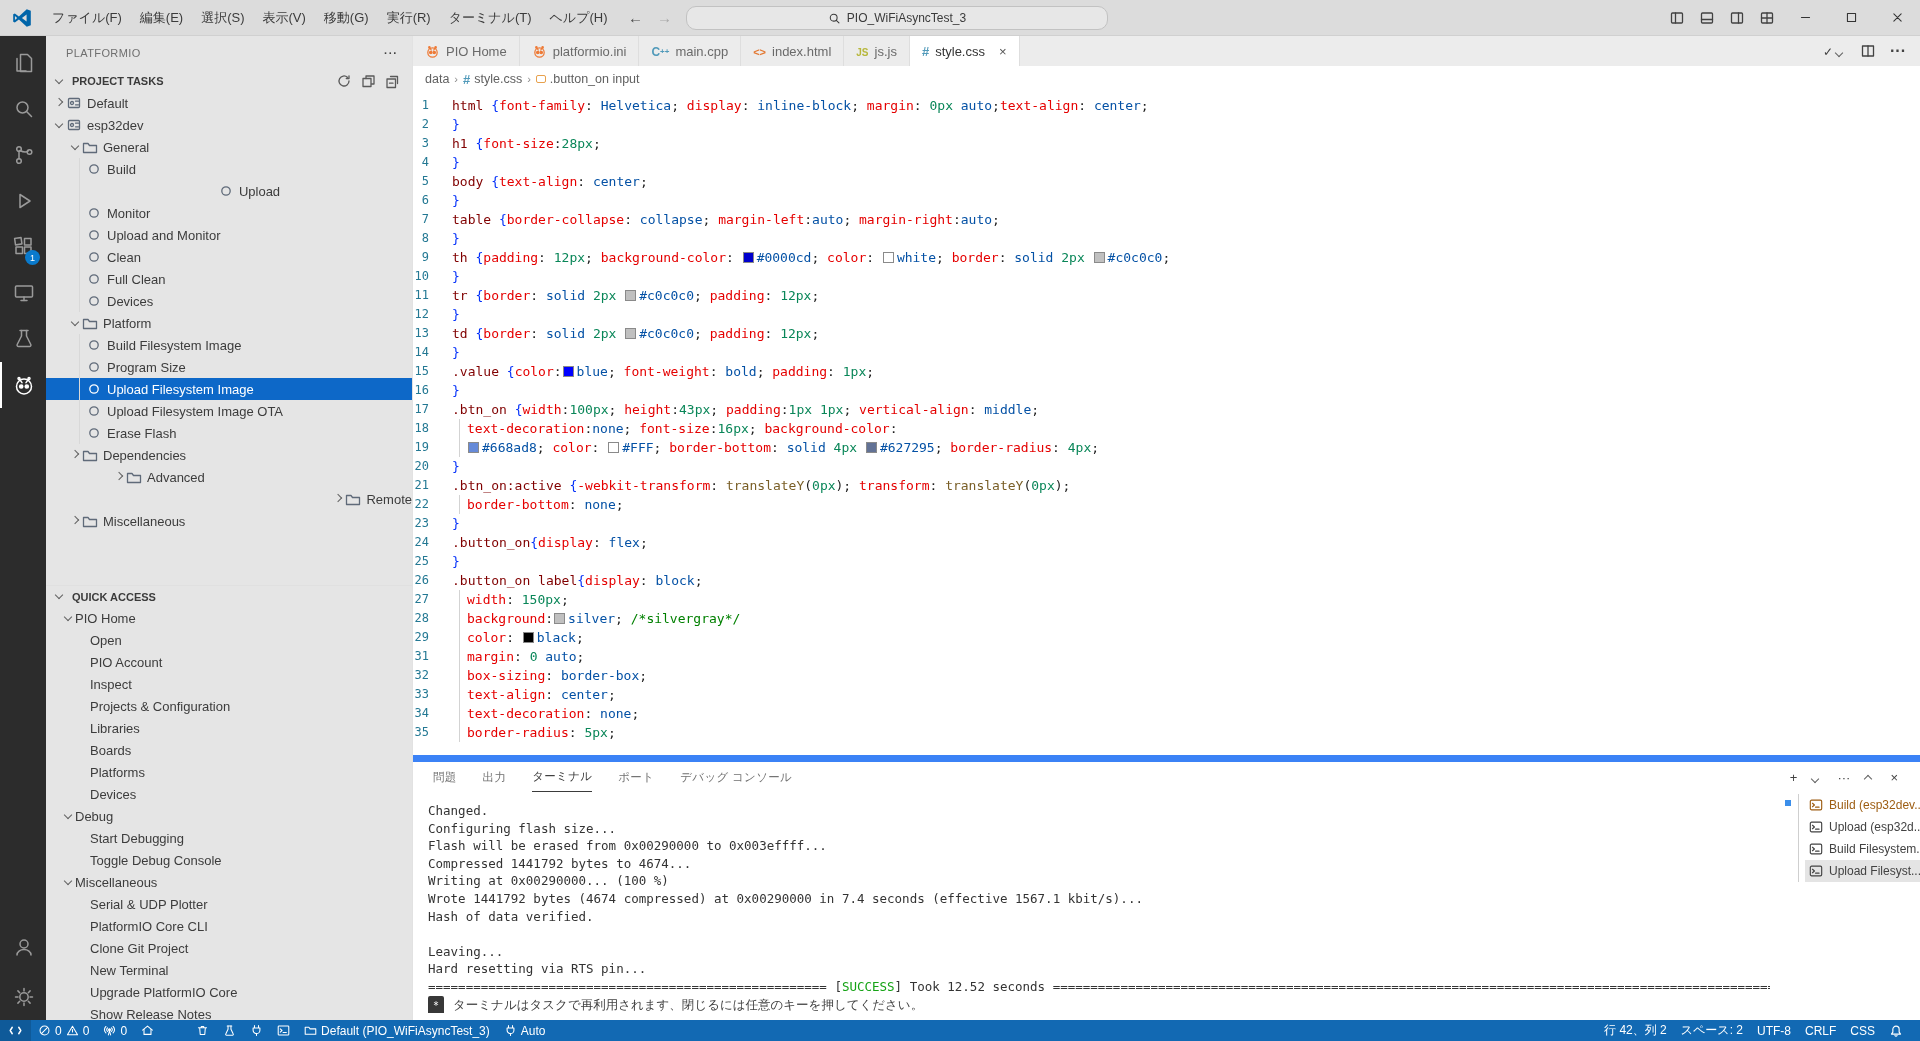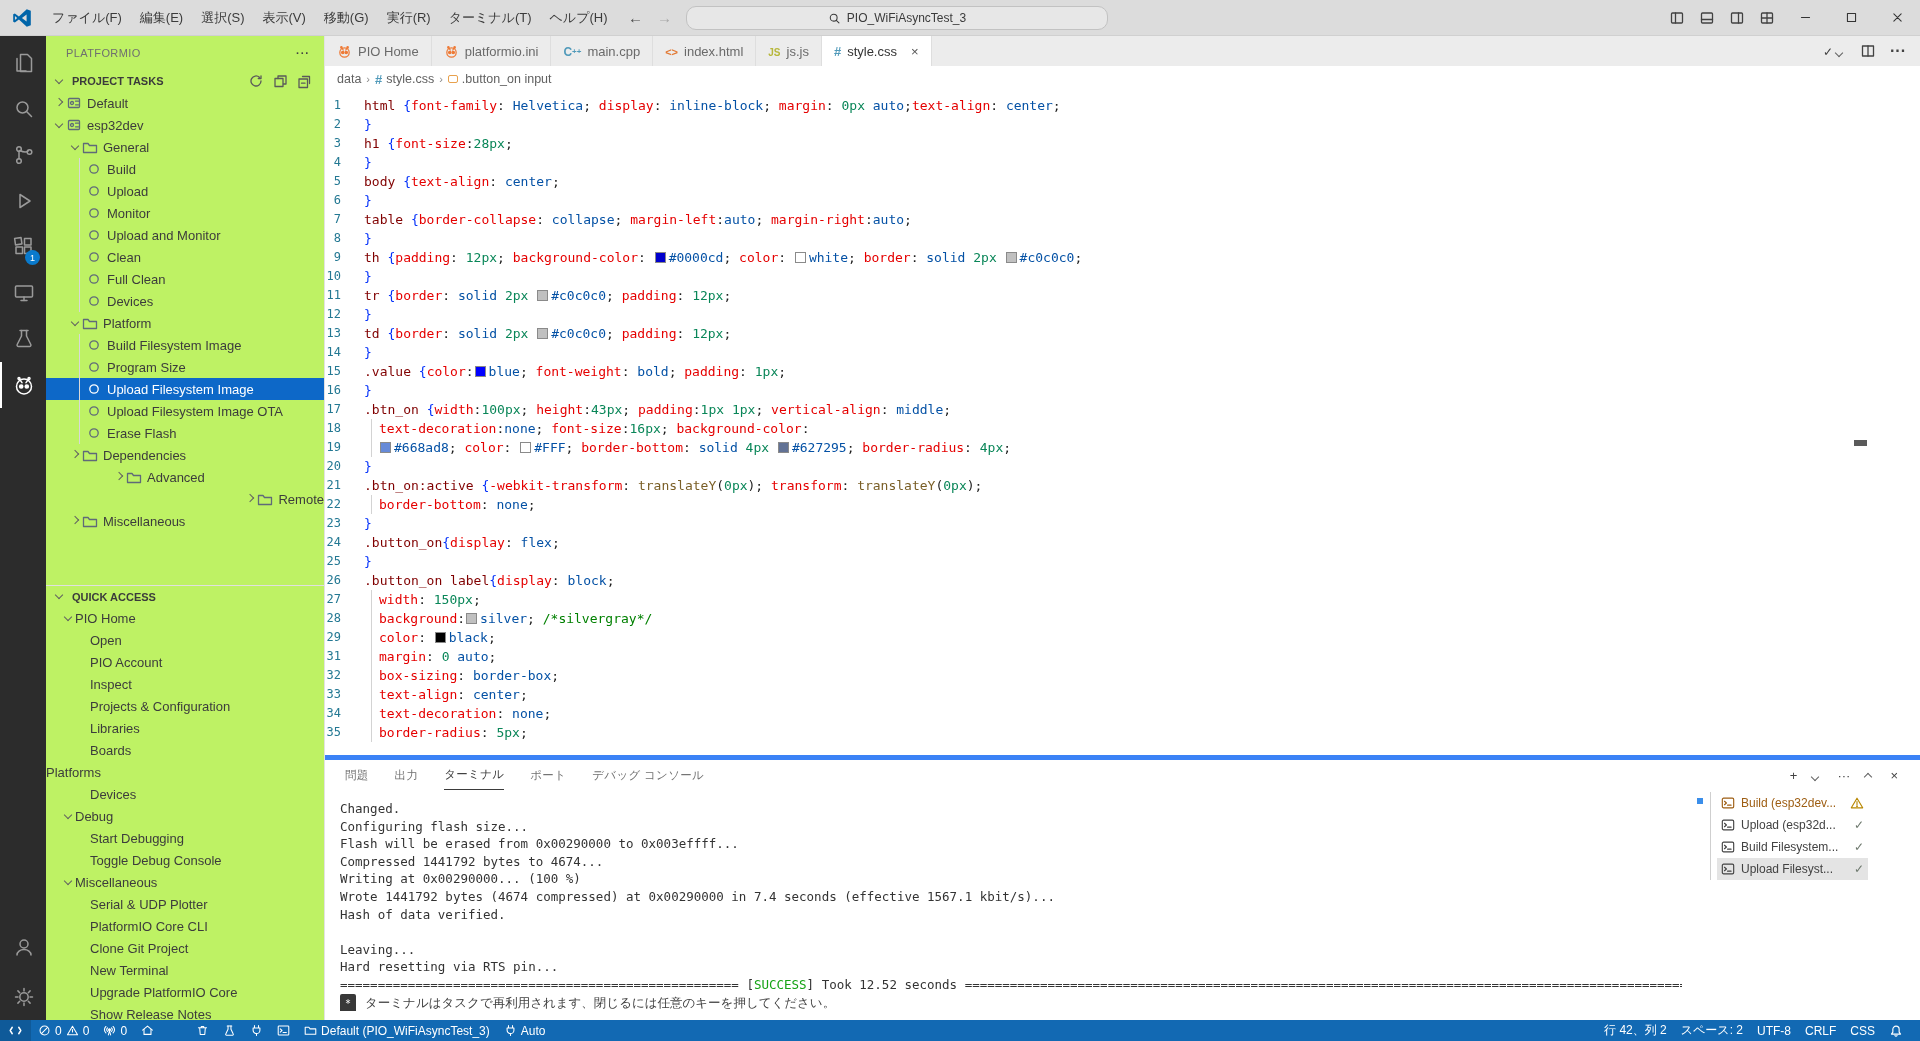--- a/index.html
+++ b/index.html
@@ -22,21 +22,21 @@
 
   
   .main { display:flex; height:984px; }
 
   .activitybar { width:46px; background:#2c2c2c; display:flex; flex-direction:column; align-items:stretch; padding-top:4px; }
   .act-item { position:relative; height:46px; display:flex; align-items:center; justify-content:center; color:#9a9a9a; border-left:2px solid transparent; }
   .act-item.active { color:#ffffff; border-left:2px solid #ffffff; }
   .act-badge { position:absolute; right:6px; bottom:5px; min-width:15px; height:15px; border-radius:8px; background:#0a7acc; color:#fff; font-size:9px; display:flex; align-items:center; justify-content:center; }
   .act-bottom { margin-top:auto; margin-bottom:4px; }
 
-  .sidebar { width:279px; background:#bef264; border-right:1px solid #e2e2e2; overflow:hidden; position:relative; font-size:13px; color:#3b3b3b; }
+  .sidebar { width:367px; background:#e5e5e5; border-right:1px solid #e2e2e2; overflow:hidden; position:relative; font-size:13px; color:#3b3b3b; }
   .sb-header { height:34px; display:flex; align-items:center; padding:0 14px 0 20px; font-size:11px; color:#6f6f6f; letter-spacing:.4px; }
   .sb-header .dots { margin-left:auto; color:#424242; font-weight:bold; letter-spacing:1px; }
   .sec-header { height:22px; display:flex; align-items:center; padding-left:10px; font-size:11px; font-weight:bold; color:#3b3b3b; }
   .sec-header .sec-label { margin-left:6px; }
   .sec-tools { margin-left:auto; display:flex; gap:8px; padding-right:12px; color:#5a5a5a; }
   .tree-row { position:relative; height:22px; display:flex; align-items:center; color:#3c3c3c; white-space:nowrap; }
   .tree-row.sel { background:#0d68c8; color:#ffffff; }
   .tree-row .ticon { display:inline-flex; width:16px; justify-content:center; margin-right:5px; color:#5f6a79; }
   .tree-row.sel .ticon { color:#fff; }
   .tree-row .guide2 { position:absolute; left:33px; top:0; bottom:0; border-left:1px solid #d8d8d8; }
@@ -59,21 +59,21 @@
   .code-line { position:relative; height:19px; line-height:19px; padding-left:39px; white-space:pre; }
   .code-line .ln { position:absolute; left:0; top:0; width:16px; text-align:right; color:#237893; font-size:12px; }
   .code-line.ind { padding-left:54px; }
   .code-line.ind .iguide { position:absolute; left:46px; top:0; bottom:0; border-left:1px solid #d3d3d3; }
   .tk-s{color:#800000}.tk-p{color:#e50000}.tk-v{color:#0451a5}.tk-n{color:#098658}
   .tk-b{color:#0431fa}.tk-t{color:#1e1e1e}.tk-c{color:#008000}.tk-f{color:#795e26}
   .swatch { display:inline-block; width:11px; height:11px; border:1px solid #8a8a8a; margin:0 3px -1px 1px; }
   .overview-mark { position:absolute; left:1529px; top:348px; width:13px; height:6px; background:#5a5a5a; }
 
   
-  .panel { flex:0 0 265px; border-top:5px solid #3b82f6; display:flex; flex-direction:column; background:#fff; }
+  .panel { flex:0 0 265px; border-top:7px solid #3b82f6; display:flex; flex-direction:column; background:#fff; }
   .panel-top { position:relative; height:30px; display:flex; align-items:center; padding-left:20px; flex:0 0 30px; }
   .ptab { font-size:11.5px; color:#717171; margin-right:26px; height:100%; display:flex; align-items:center; letter-spacing:.3px; }
   .ptab.active { color:#3b3b3b; border-bottom:1px solid #3b3b3b; }
   .panel-toolbar { position:absolute; right:22px; top:0; height:100%; display:flex; align-items:center; gap:15px; color:#424242; font-size:13px; }
   .panel-body { position:relative; flex:1; overflow:hidden; }
   .term-out { padding:10px 0 0 15px; font-family:"DejaVu Sans Mono","Liberation Mono",monospace; font-size:12.5px; color:#333; width:1357px; overflow:hidden; }
   .tline { height:17.6px; line-height:17.6px; white-space:nowrap; overflow:hidden; }
   .succ-green { color:#16a316; }
   .notice-badge { display:inline-block; background:#383838; color:#fff; font-size:10px; padding:1px 5px; border-radius:2px; margin-right:9px; }
   .notice-text { font-family:"Liberation Sans",sans-serif; font-size:12.5px; color:#424242; }
@@ -328,21 +328,21 @@
           </div>
           <div class="tree-row" style="padding-left: 40px;">
             <span class="guide2"></span>
             <span class="ticon">
               <svg width="16" height="16" viewBox="0 0 16 16" fill="none" stroke="currentColor" stroke-width="1.3" stroke-linecap="round" stroke-linejoin="round">
                 <circle cx="8" cy="8" r="4.2"></circle>
               </svg>
             </span>
             <span>Build</span>
           </div>
-          <div class="tree-row" style="padding-left: 40px;">
+          <div class="tree-row" style="padding-left: 40px; justify-content: center;">
             <span class="guide2"></span>
             <span class="ticon">
               <svg width="16" height="16" viewBox="0 0 16 16" fill="none" stroke="currentColor" stroke-width="1.3" stroke-linecap="round" stroke-linejoin="round">
                 <circle cx="8" cy="8" r="4.2"></circle>
               </svg>
             </span>
             <span>Upload</span>
           </div>
           <div class="tree-row" style="padding-left: 40px;">
             <span class="guide2"></span>
@@ -500,21 +500,21 @@
           </div>
           <div class="tree-row" style="padding-left: 44px;">
             <span>Projects &amp; Configuration</span>
           </div>
           <div class="tree-row" style="padding-left: 44px;">
             <span>Libraries</span>
           </div>
           <div class="tree-row" style="padding-left: 44px;">
             <span>Boards</span>
           </div>
-          <div class="tree-row" style="">
+          <div class="tree-row" style="padding-left: 44px;">
             <span>Platforms</span>
           </div>
           <div class="tree-row" style="padding-left: 44px;">
             <span>Devices</span>
           </div>
           <div class="tree-row" style="padding-left: 19px;">
             <span class="cv"></span>
             <span>Debug</span>
           </div>
           <div class="tree-row" style="padding-left: 44px;">

